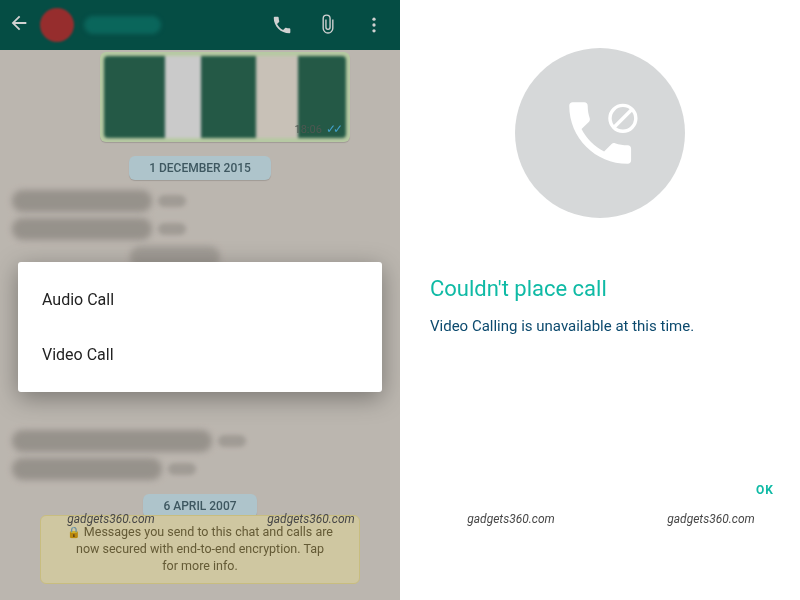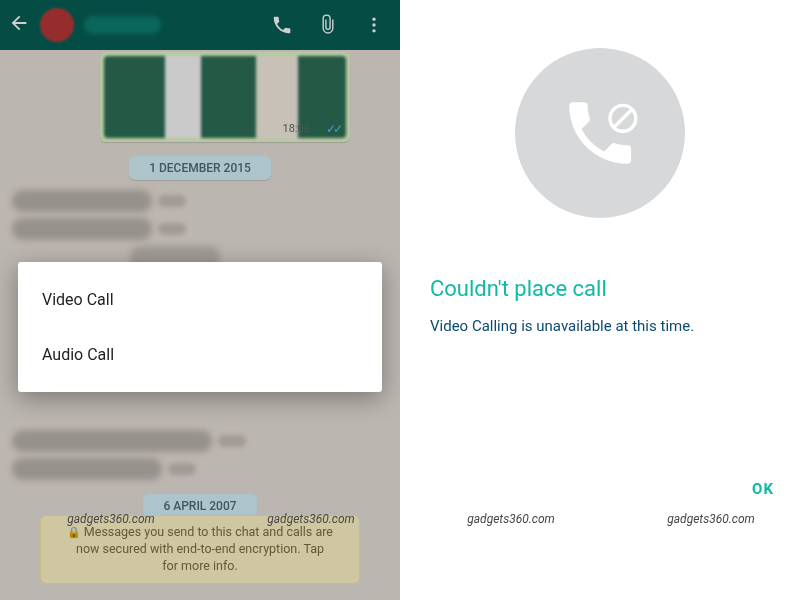--- a/index.html
+++ b/index.html
@@ -40,21 +40,21 @@
     box-shadow: 0 1px 1px rgba(0,0,0,.15);
   }
   .img-bubble .img {
     width: 100%; height: 100%; border-radius: 4px;
     background:
       linear-gradient(90deg, #2d6d56 0 25%, #f7f7f7 25% 40%, #2d6d56 40% 63%, #f4ece0 63% 80%, #2d6d56 80% 100%);
     filter: blur(1.5px);
   }
   .img-bubble .stamp {
     position: absolute; right: 10px; bottom: 6px; font-size: 11px; color: #5e6b63;
-    display: flex; gap: 16px; align-items: flex-start;
+    display: flex; gap: 4px; align-items: center;
   }
   .img-bubble .stamp .ticks { color: #4fc3f7; font-size: 12px; letter-spacing: -3px; }
 
   .date-chip {
     margin: 14px auto 10px; background: #d5f0f8; color: #4c6b76;
     border-radius: 6px; padding: 5px 20px; font-size: 12px; font-weight: 500;
     width: max-content; box-shadow: 0 1px 1px rgba(0,0,0,.15);
   }
 
   .in-row { display: flex; align-items: center; gap: 6px; margin: 6px 0 6px 2px;}
@@ -96,21 +96,21 @@
     display: flex; flex-direction: column;
   }
   .big-circle {
     width: 170px; height: 170px; border-radius: 50%; background: #d6d8d9;
     margin: 48px auto 0; display: flex; align-items: center; justify-content: center;
   }
   .big-circle svg { fill: #fff; }
   .err-title { color: #0fbaa5; font-size: 22px; margin: 58px 30px 0; font-weight: 400;}
   .err-body  { color: #0c4a6e; font-size: 15px; margin: 16px 30px 0; }
   .ok-row { margin-top: auto; padding: 0 26px 30px; text-align: right; }
-  .ok-btn { color: #0fbaa5; font-size: 15px; font-weight: 700; letter-spacing: 1px; background:none; border:none; cursor:pointer;}
+  .ok-btn { color: #0fbaa5; font-size: 12px; font-weight: 700; letter-spacing: 1px; background:none; border:none; cursor:pointer;}
 </style>
 </head>
 <body>
 
 <div class="container">
 
   <div class="left">
 
     <div class="wa-header">
       <span class="arrow">
@@ -179,22 +179,22 @@
 
       <div class="enc-banner">
         <span class="lock">🔒</span>
         <span>Messages you send to this chat and calls are now secured with end-to-end encryption. Tap for more info.</span>
       </div>
     </div>
 
     <div class="dim"></div>
 
     <div class="call-dialog">
+      <div class="opt">Audio Call</div>
       <div class="opt">Video Call</div>
-      <div class="opt">Audio Call</div>
     </div>
 
   </div>
 
   <div class="right">
     <div class="big-circle">
       <svg width="82" height="82" viewBox="0 0 24 24">
         <path d="M6.6 10.8c1.4 2.8 3.8 5.1 6.6 6.6l2.2-2.2c.3-.3.7-.4 1-.2 1.2.4 2.4.6 3.7.6.6 0 1 .4 1 1V20c0 .6-.4 1-1 1C10.6 21 3 13.4 3 4c0-.6.4-1 1-1h3.4c.6 0 1 .4 1 1 0 1.3.2 2.5.6 3.7.1.4 0 .8-.2 1l-2.2 2.1z"></path>
         <g transform="translate(14.5 3.5) scale(.42)">
           <circle cx="10" cy="10" r="9" fill="none" stroke="#fff" stroke-width="2.4"></circle>

